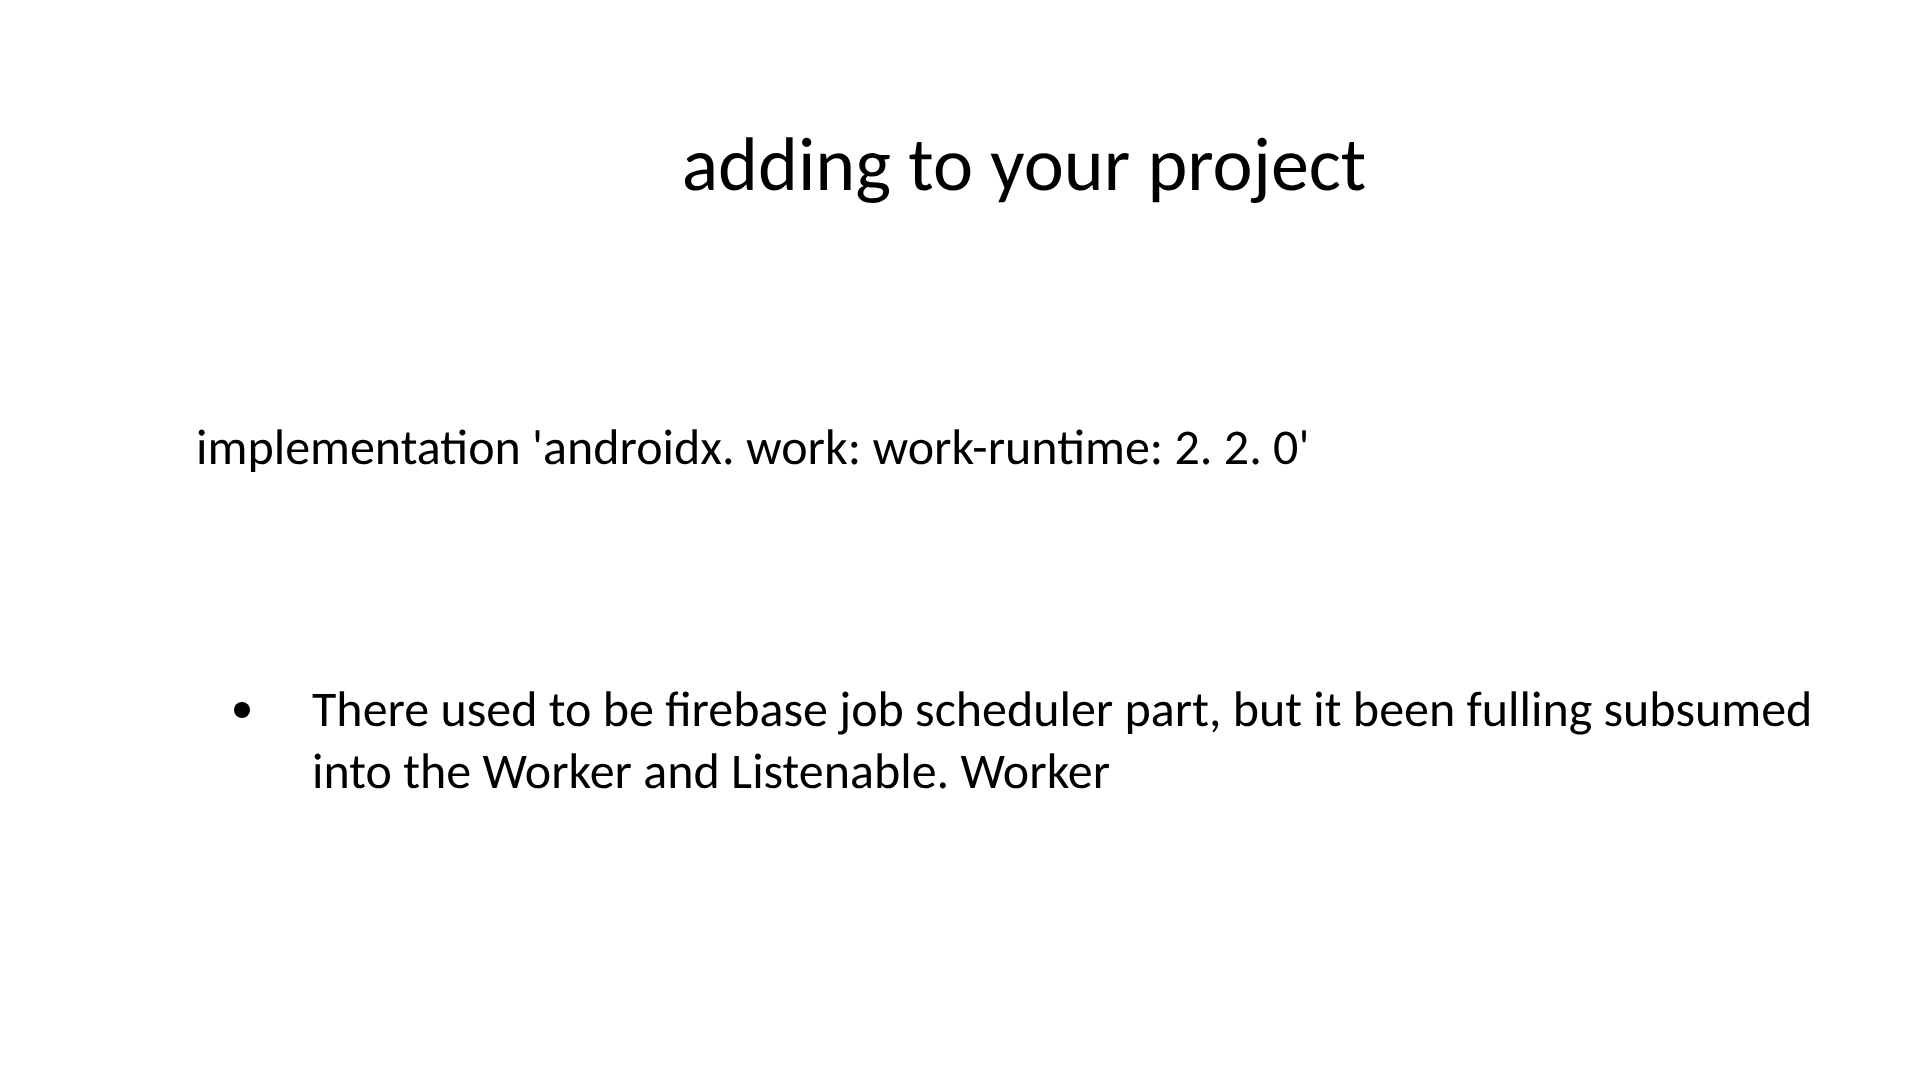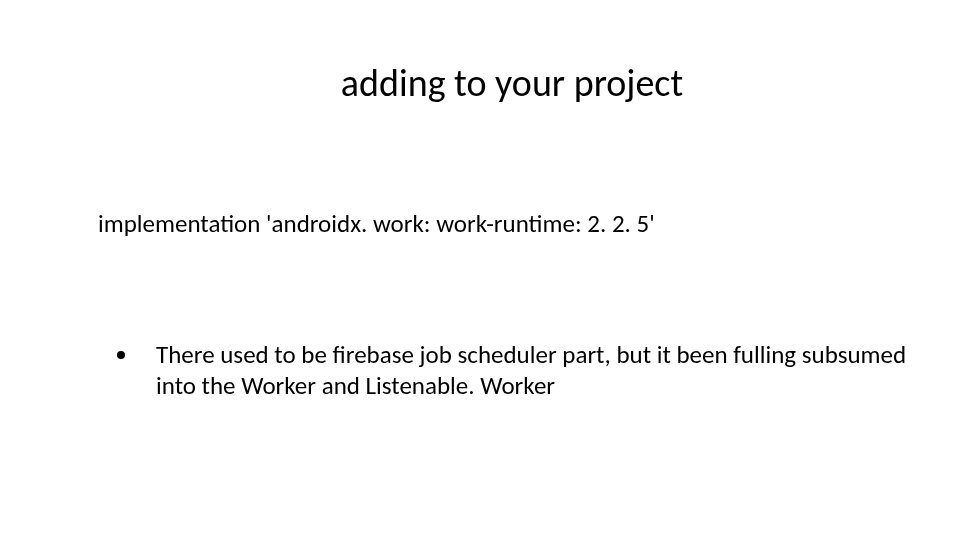--- a/index.html
+++ b/index.html
@@ -10,18 +10,18 @@
     .line1 { font-size: 25px; font-weight: 400; }
     .bullets { margin-top: 52px; padding-left: 26px; list-style: disc; }
     .bullets li { font-size: 25px; line-height: 1.25; font-weight: 400; margin-left: 32px; }
   </style>
 </head>
 <body>
 
 <div class="slide">
   <h1 class="title">adding to your project</h1>
   <div class="body">
-    <div class="line1">implementation 'androidx. work: work-runtime: 2. 2. 5'</div>
+    <div class="line1">implementation 'androidx. work: work-runtime: 2. 2. 0'</div>
     <ul class="bullets">
       <li>There used to be firebase job scheduler part, but it been fulling subsumed into the Worker and Listenable. Worker</li>
     </ul>
   </div>
 </div>
 
 </body></html>

